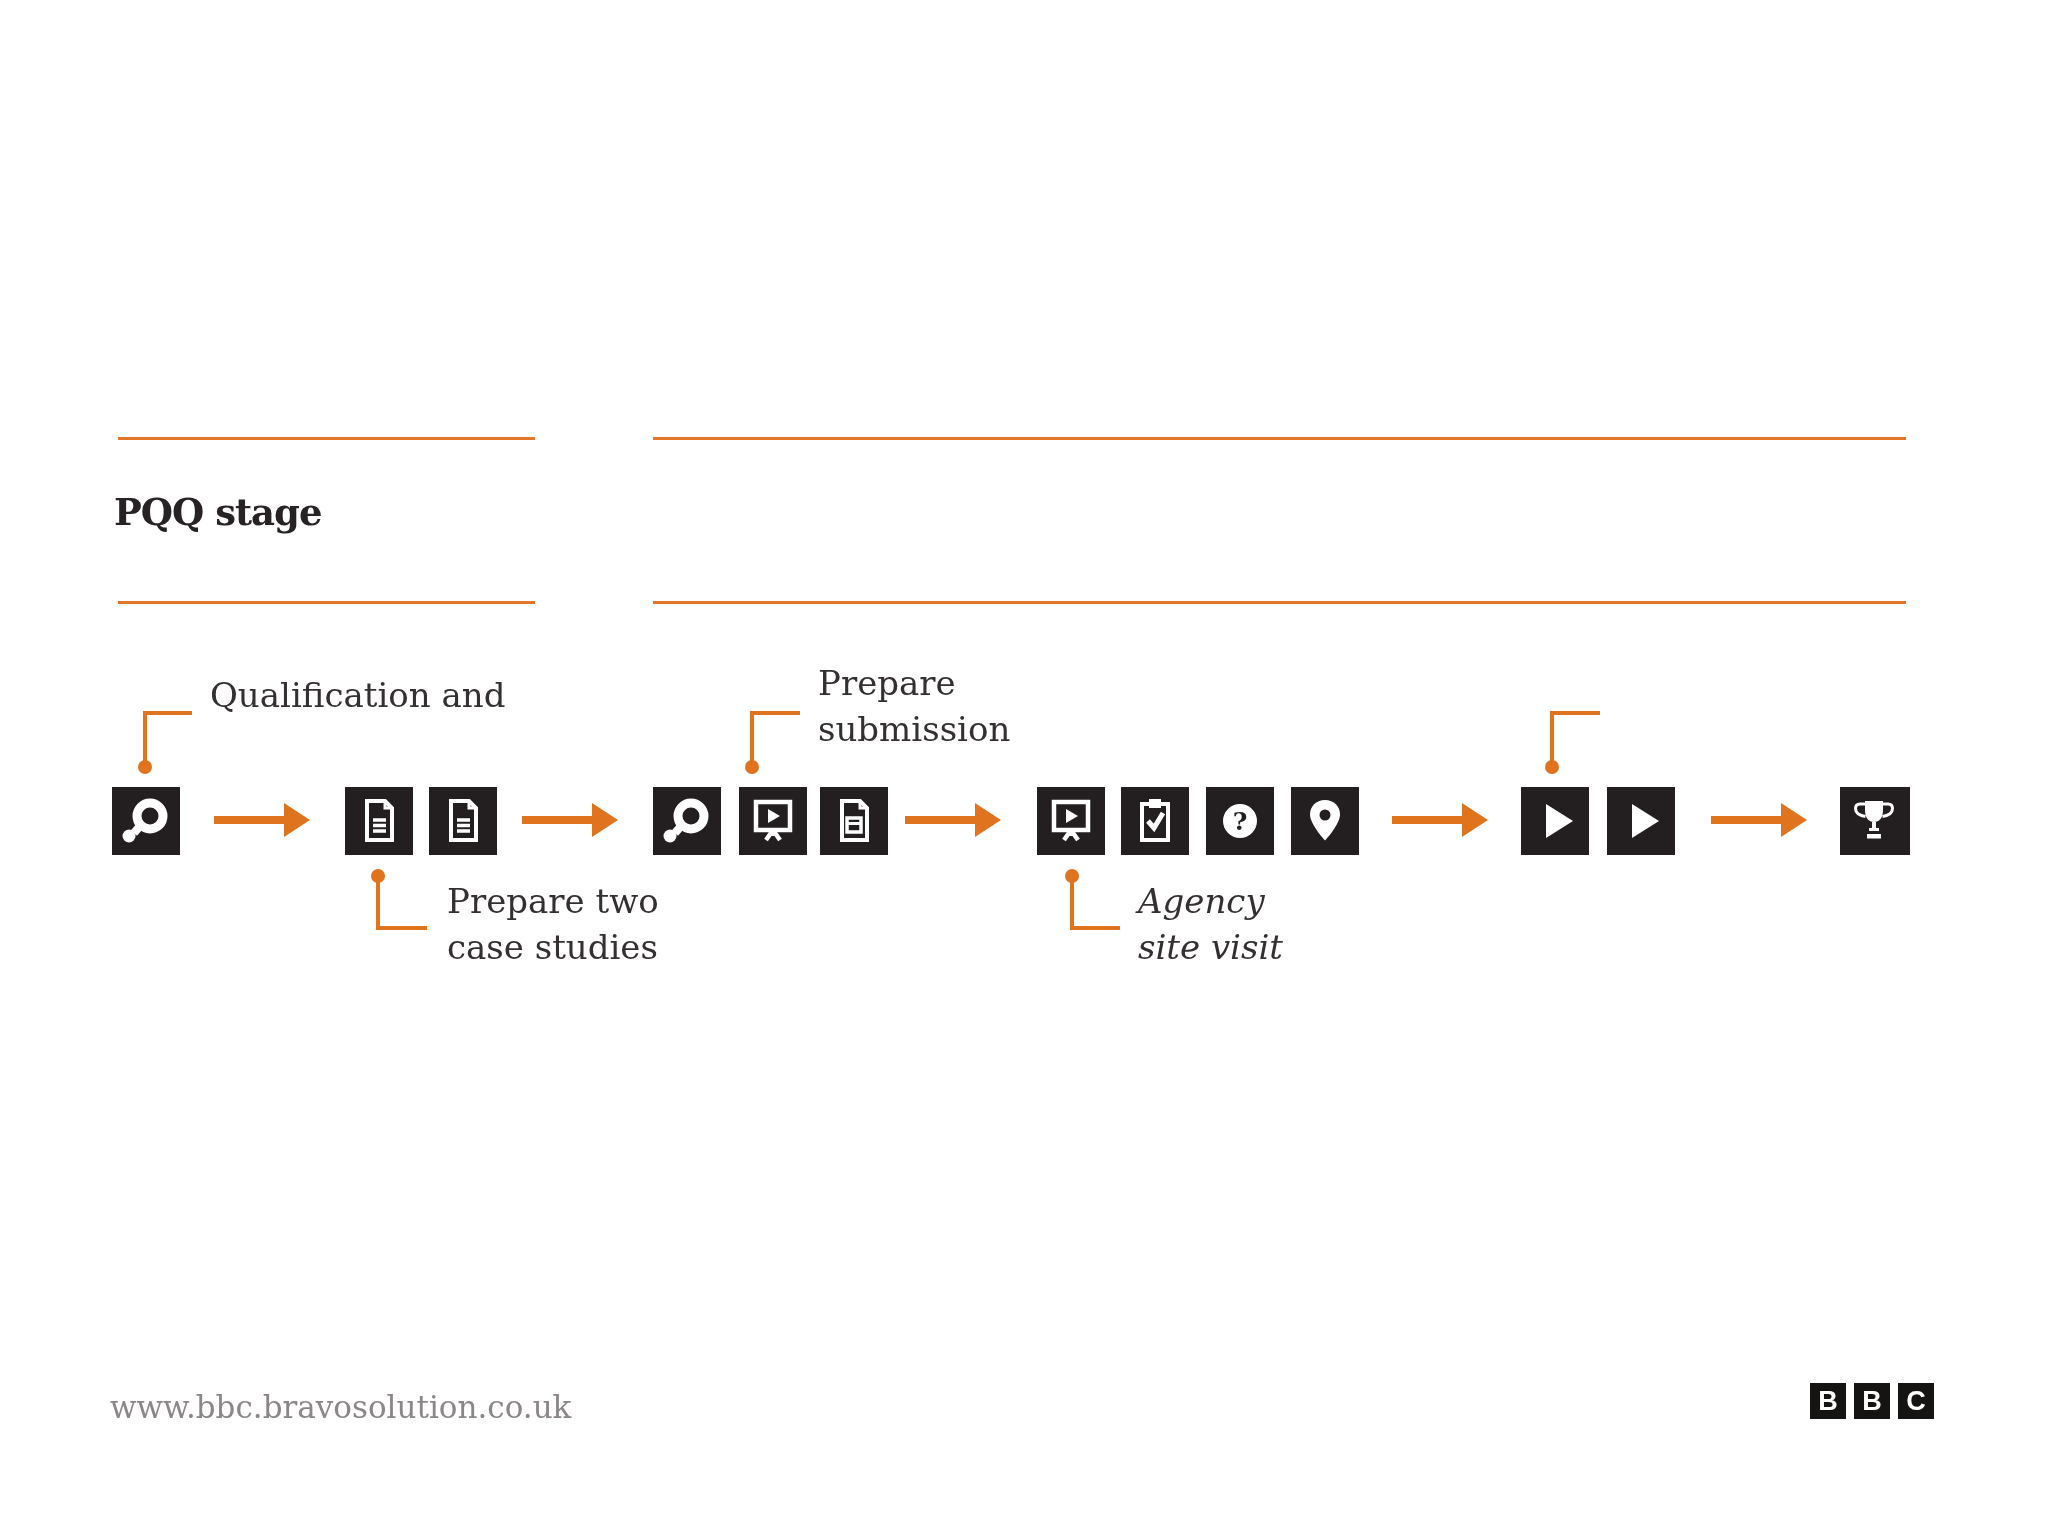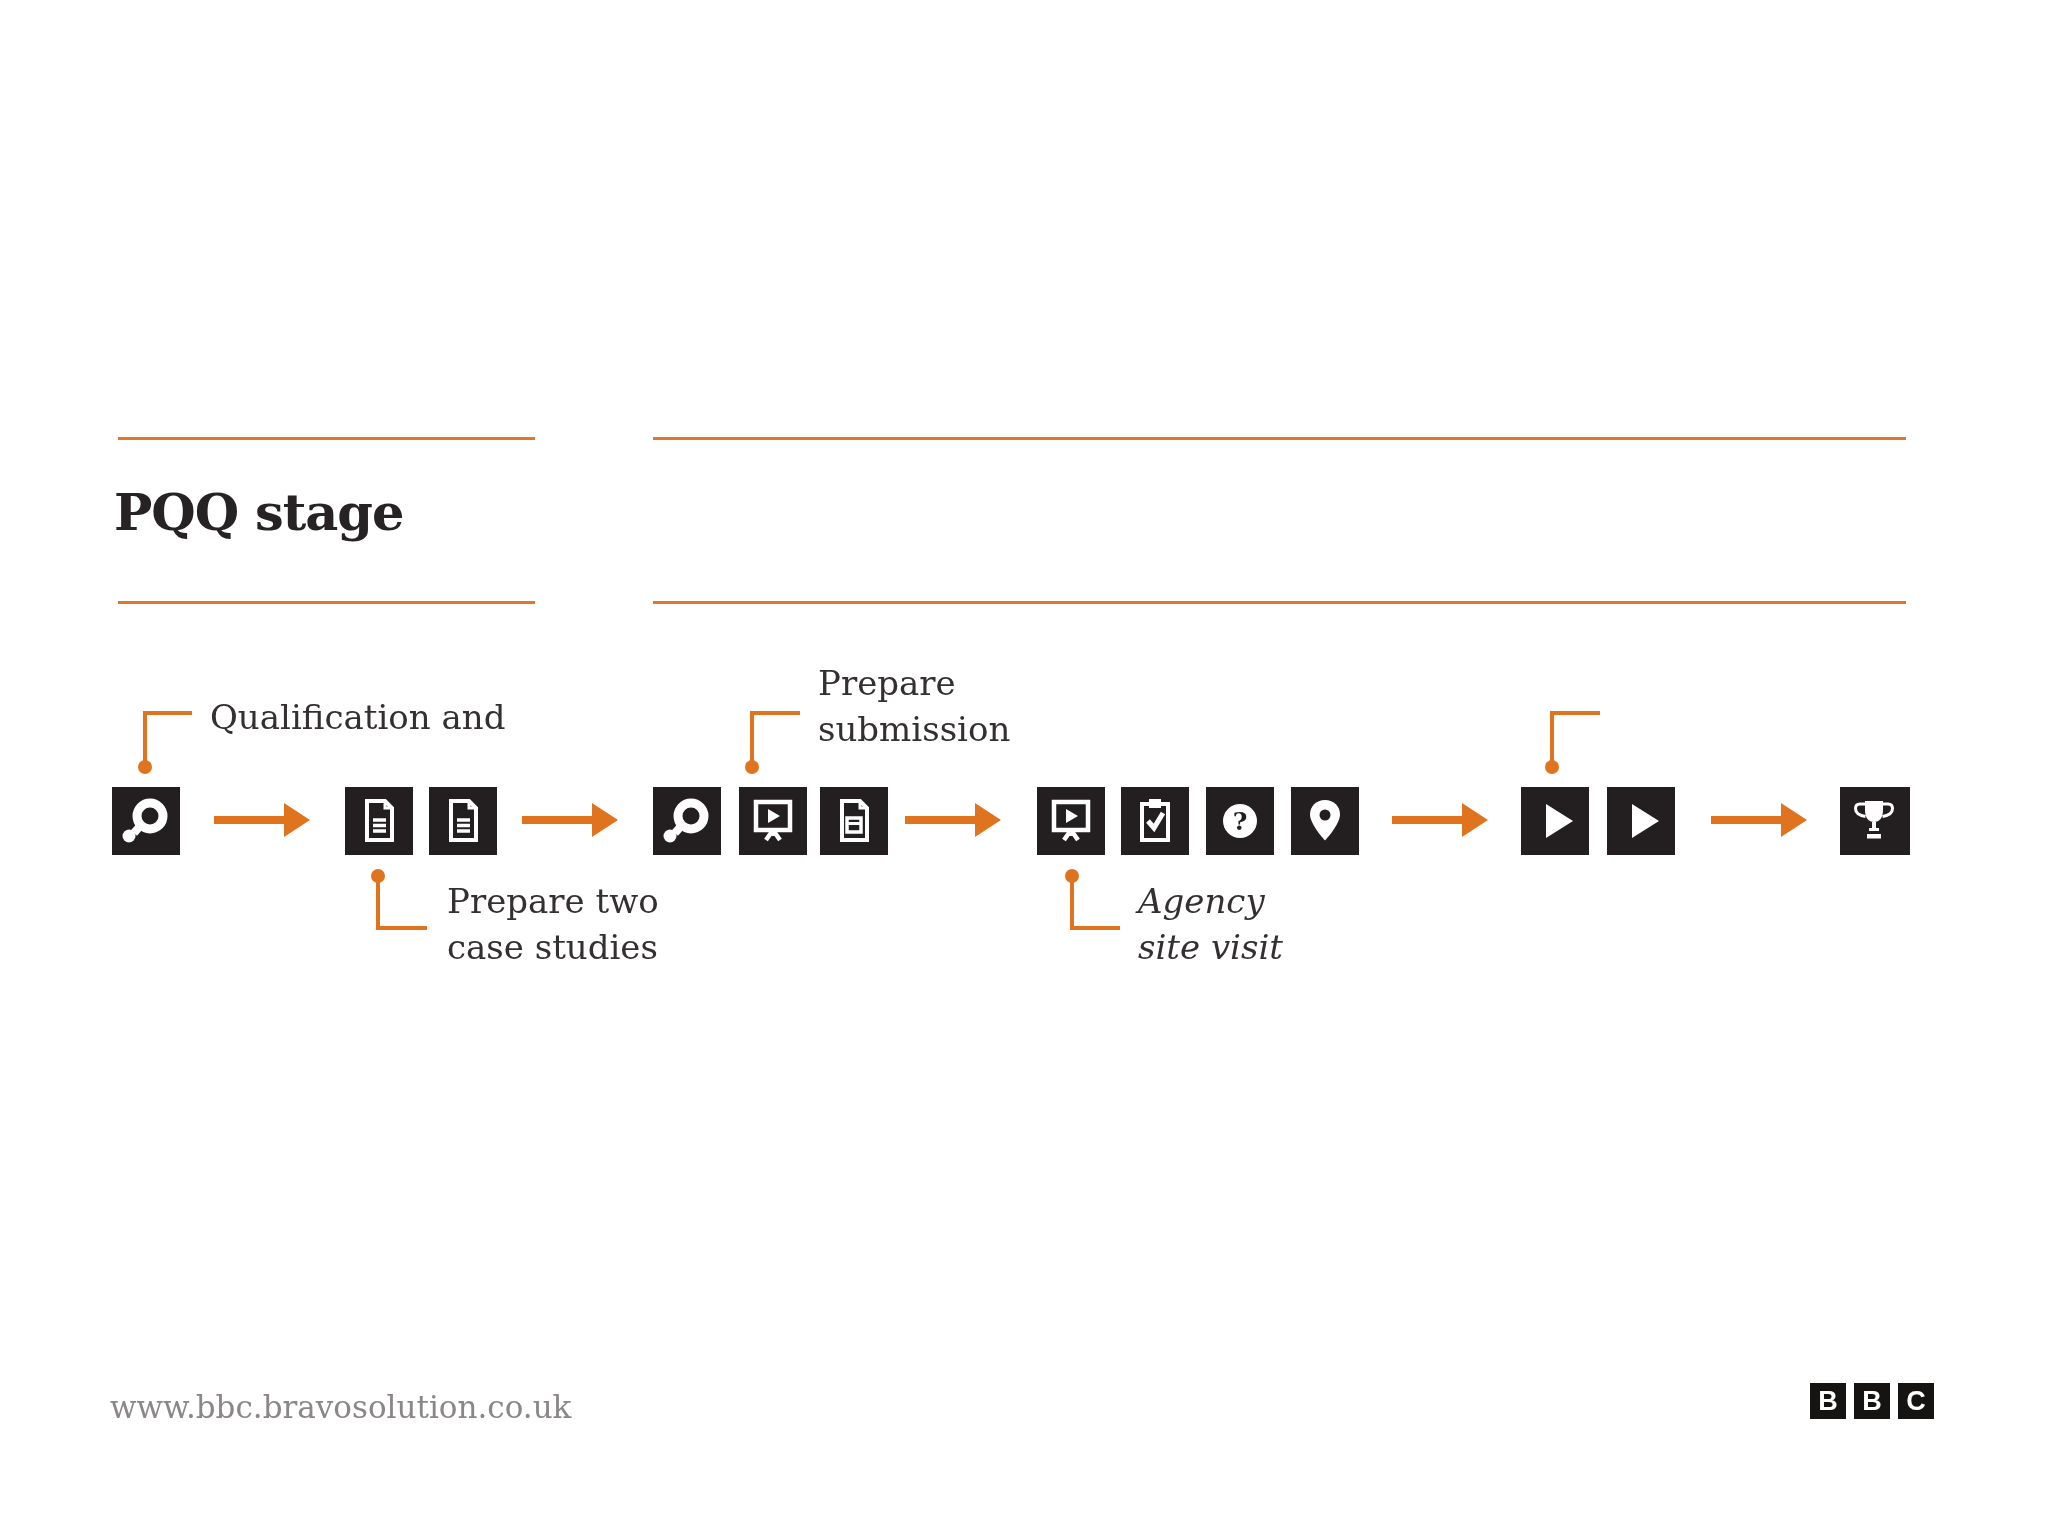--- a/index.html
+++ b/index.html
@@ -6,21 +6,21 @@
   #canvas{position:relative;width:2048px;height:1533px;background:#ffffff;overflow:hidden;
           font-family:"DejaVu Serif", serif;}
 
   
   .rule{position:absolute;height:3px;background:#E2772A;}
   #rule-pqq-top{left:118px;top:437px;width:417px;}
   #rule-pqq-bottom{left:118px;top:601px;width:417px;}
   #rule-itt-top{left:653px;top:437px;width:1253px;}
   #rule-itt-bottom{left:653px;top:601px;width:1253px;}
 
-  .stage-title{position:absolute;font-size:51px;font-weight:bold;color:#272324;
+  .stage-title{position:absolute;font-size:37px;font-weight:bold;color:#272324;
                letter-spacing:-1px;line-height:60px;white-space:nowrap;}
   #title-pqq{left:114px;top:482px;}
   #title-itt{left:651px;top:482px;}
 
   
   .sq{position:absolute;top:787px;width:68px;height:68px;background:#231F20;}
   .sq svg{display:block;width:68px;height:68px;}
 
   
   .arrow{position:absolute;top:800px;width:96px;height:40px;}
@@ -37,21 +37,21 @@
   .conn.down .h{bottom:0;}
   .conn.down .dot{top:-7px;}
   #conn-qualification{left:143px;top:711px;width:49px;height:56px;}
   #conn-written{left:750px;top:711px;width:50px;height:56px;}
   #conn-facilitation{left:1550px;top:711px;width:50px;height:56px;}
   #conn-prepare{left:376px;top:876px;width:51px;height:54px;}
   #conn-agency{left:1070px;top:876px;width:50px;height:54px;}
 
   
   .note{position:absolute;font-size:34px;line-height:46px;color:#343031;white-space:nowrap;}
-  #note-qualification{left:210px;top:694px;}
+  #note-qualification{left:210px;top:672px;}
   #note-written{left:818px;top:660px;}
   #note-facilitation{left:1617px;top:660px;}
   #note-prepare{left:447px;top:878px;}
   #note-agency{left:1138px;top:878px;font-style:italic;}
 
   
   #footer-url{position:absolute;left:110px;top:1389px;font-size:31px;color:#8B8689;}
   #bbc-logo{position:absolute;left:1810px;top:1383px;width:130px;height:36px;}
   .bbc-box{position:absolute;top:0;width:36px;height:36px;background:#161413;color:#ffffff;
            font-family:"Liberation Sans", sans-serif;font-weight:bold;font-size:27px;

